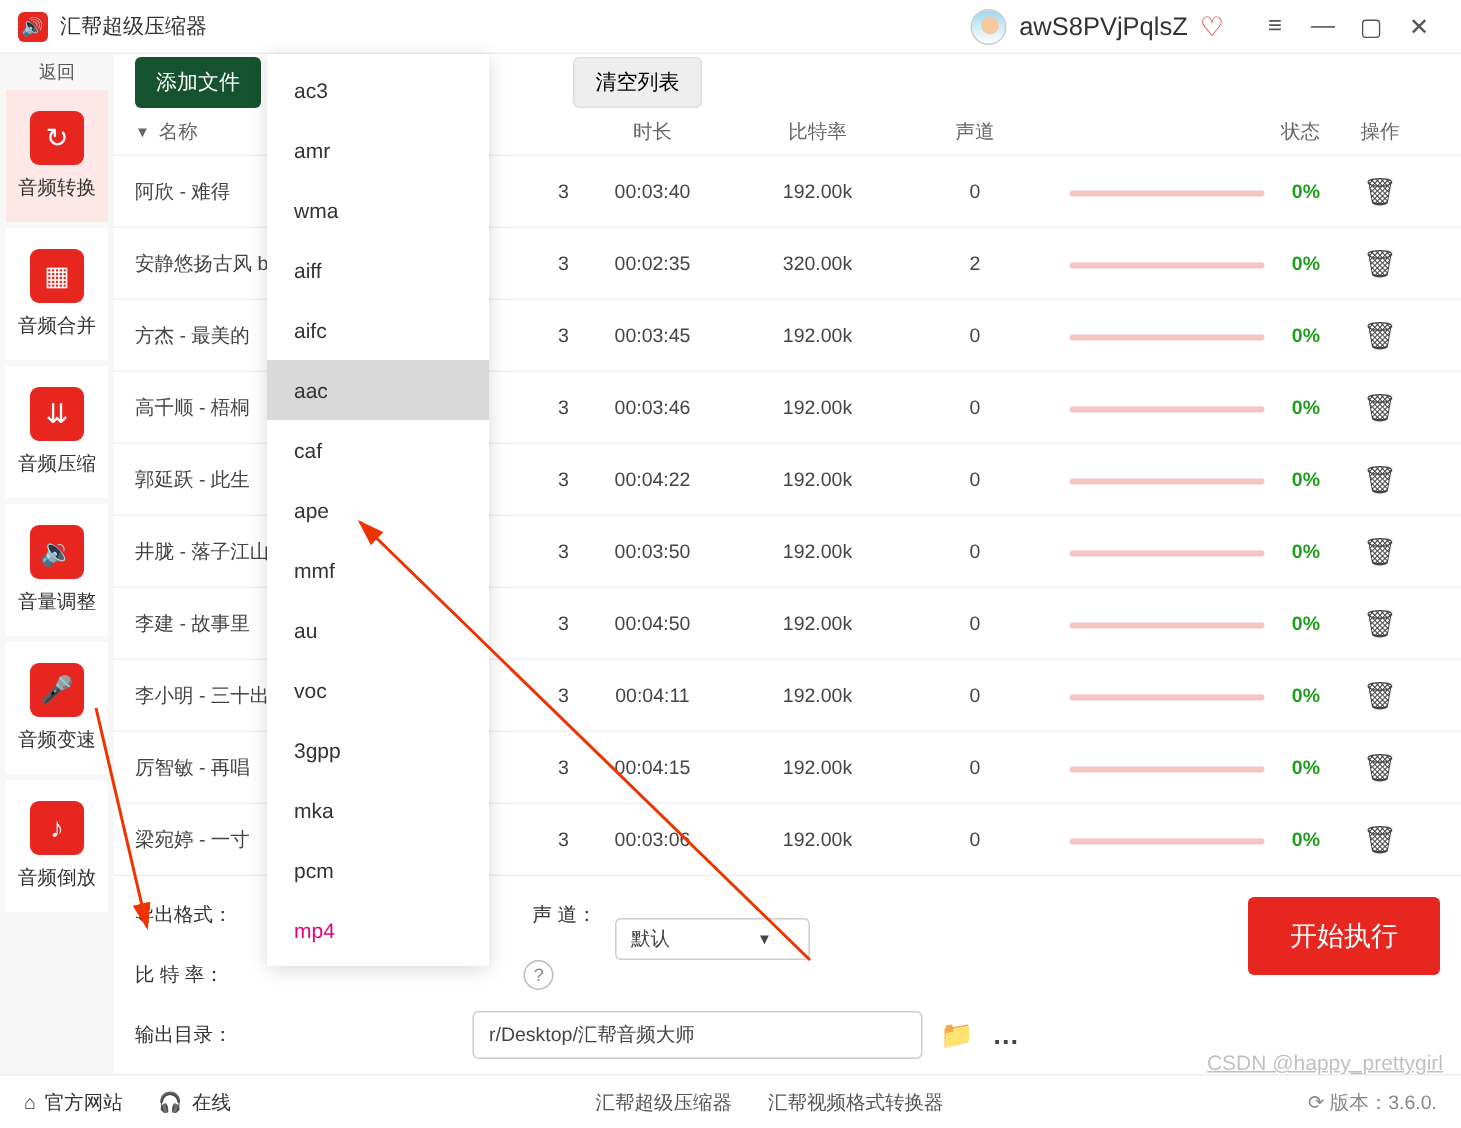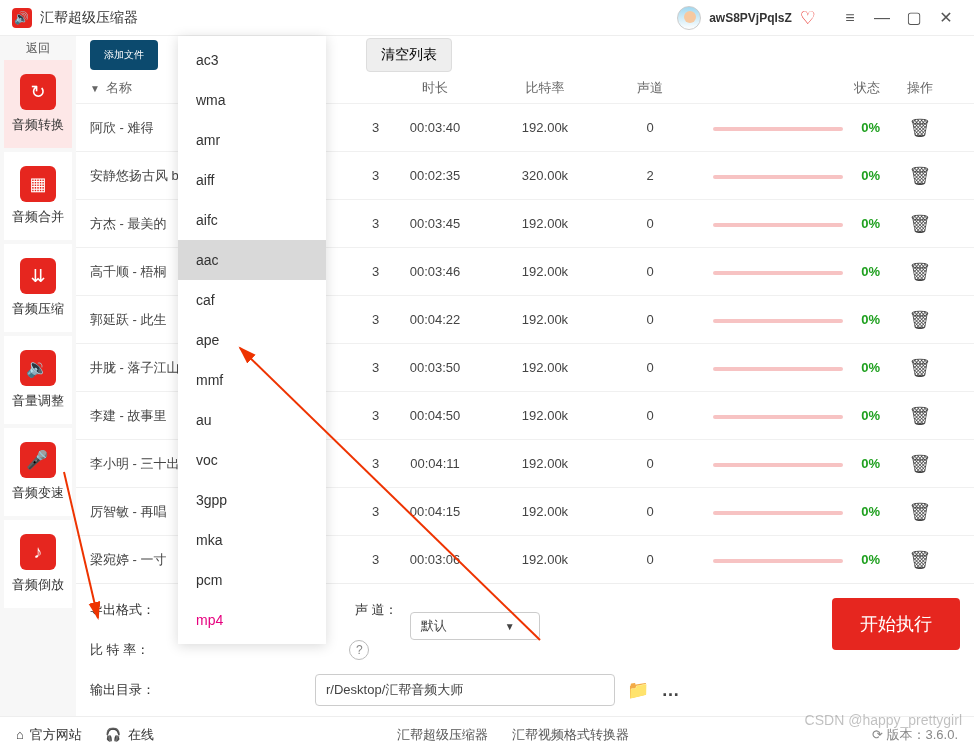--- a/index.html
+++ b/index.html
@@ -5,38 +5,38 @@
 * { margin: 0; padding: 0; box-sizing: border-box; font-family: "Microsoft YaHei", Arial, sans-serif; }
 body { width: 974px; height: 752px; background: #fff; overflow: hidden; position: relative; font-size: 14px; color: #333; }
 
 
 .titlebar { height: 36px; display: flex; align-items: center; padding: 0 12px; border-bottom: 1px solid #eee; }
 .titlebar .logo { width: 20px; height: 20px; background: #e6261f; border-radius: 4px; display: flex; align-items: center; justify-content: center; color: #fff; font-size: 12px; margin-right: 8px; }
 .titlebar .appname { font-size: 14px; font-weight: 500; }
 .titlebar .spacer { flex: 1; }
 .titlebar .avatar { width: 24px; height: 24px; border-radius: 50%; background: linear-gradient(#a0d8f0, #fff); border: 1px solid #ccc; margin-right: 8px; position: relative; }
 .titlebar .avatar::after { content: ""; position: absolute; top: 4px; left: 6px; width: 12px; height: 12px; border-radius: 50%; background: #f7c9a0; }
-.titlebar .user { font-size: 12px; margin-right: 8px; font-weight: bold; }
+.titlebar .user { font-size: 17px; margin-right: 8px; }
 .titlebar .heart { color: #e6261f; font-size: 18px; margin-right: 18px; }
 .titlebar .winbtn { width: 32px; text-align: center; font-size: 16px; color: #555; cursor: pointer; }
 
 
 .main { display: flex; height: 680px; }
 .sidebar { width: 80px; background: #f7f7f7; display: flex; flex-direction: column; }
 .back { height: 22px; font-size: 12px; color: #555; text-align: center; padding-top: 4px; }
 .side-item { height: 88px; display: flex; flex-direction: column; align-items: center; justify-content: center; font-size: 13px; border: 1px solid transparent; margin: 2px 4px; background: #fff; }
 .side-item.active { background: #fde7e7; }
 .side-item .sicon { width: 36px; height: 36px; border-radius: 6px; display: flex; align-items: center; justify-content: center; margin-bottom: 6px; font-size: 18px; color: #fff; }
 .side-item.active .sicon { background: #e6261f; }
 .side-item:not(.active) .sicon { background: #e6261f; }
 .side-item .slabel { color: #333; }
 
 .content { flex: 1; position: relative; display: flex; flex-direction: column; }
 .toolbar { height: 50px; display: flex; align-items: center; padding: 0 14px; gap: 12px; }
-.btn-primary { background: #0c4a6e; color: #fff; border: none; padding: 8px 14px; border-radius: 4px; font-size: 10px; cursor: pointer; }
+.btn-primary { background: #14532d; color: #fff; border: none; padding: 8px 14px; border-radius: 4px; font-size: 14px; cursor: pointer; }
 .btn-sec { background: #eee; border: 1px solid #ddd; padding: 7px 14px; border-radius: 4px; font-size: 14px; cursor: pointer; text-align: right; }
 
 .thead { display: flex; align-items: center; height: 40px; padding: 0 14px; color: #666; font-size: 13px; }
 .thead .col-name { width: 290px; display: flex; align-items: center; }
 .thead .sorticon { margin-right: 6px; font-size: 10px; }
 .col-dur { width: 110px; text-align: center; }
 .col-bit { width: 110px; text-align: center; }
 .col-ch { width: 100px; text-align: center; }
 .col-stat { width: 180px; text-align: right; }
 .col-op { width: 80px; text-align: center; }
@@ -68,21 +68,21 @@
 
 .arrow { position: absolute; pointer-events: none; z-index: 60; }
 
 
 .footer { position: absolute; bottom: 0; left: 0; right: 0; height: 36px; border-top: 1px solid #eee; display: flex; align-items: center; padding: 0 16px; font-size: 13px; color: #333; gap: 24px; background: #fff; }
 .footer .ficon { margin-right: 6px; }
 .footer .spacer { flex: 1; }
 .footer .flink { color: #555; }
 .version { color: #888; }
 
-.watermark { position: absolute; right: 12px; bottom: 24px; color: rgba(0,0,0,.25); font-size: 14px; z-index: 70; }
+.watermark { position: absolute; right: 12px; bottom: 36px; color: rgba(0,0,0,.25); font-size: 14px; z-index: 70; text-decoration: underline; }
 </style>
 </head>
 <body>
 
 <div class="titlebar">
   <div class="logo">🔊</div>
   <div class="appname">汇帮超级压缩器</div>
   <div class="spacer"></div>
   <div class="avatar"></div>
   <div class="user">awS8PVjPqlsZ</div>
@@ -256,22 +256,22 @@
         <span class="dots">…</span>
       </div>
     </div>
 
     <button class="start">开始执行</button>
   </div>
 </div>
 
 <div class="dropdown" id="dropdown">
     <div class="opt">ac3</div>
+    <div class="opt">amr</div>
     <div class="opt">wma</div>
-    <div class="opt">amr</div>
     <div class="opt">aiff</div>
     <div class="opt">aifc</div>
     <div class="opt hover">aac</div>
     <div class="opt">caf</div>
     <div class="opt">ape</div>
     <div class="opt">mmf</div>
     <div class="opt">au</div>
     <div class="opt">voc</div>
     <div class="opt">3gpp</div>
     <div class="opt">mka</div>

